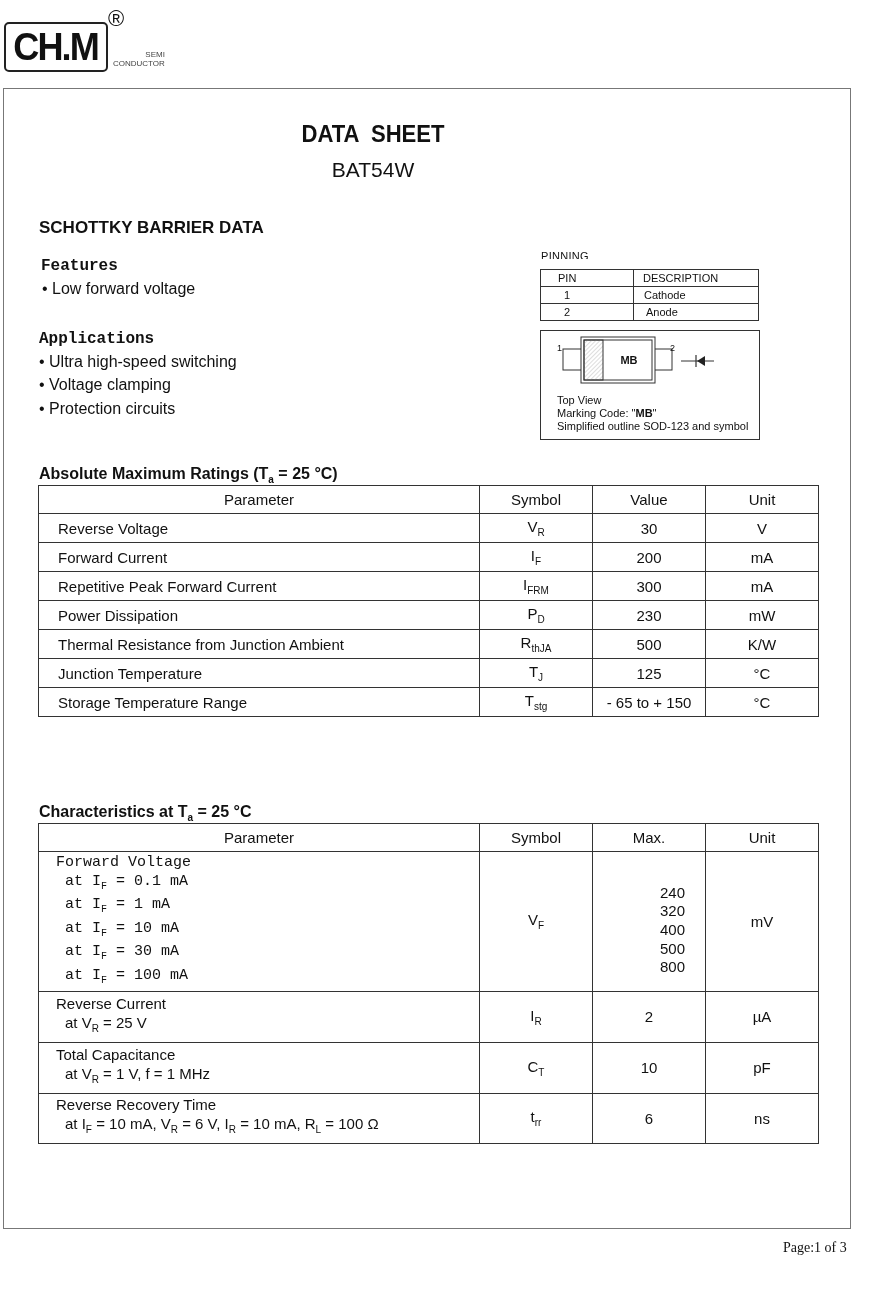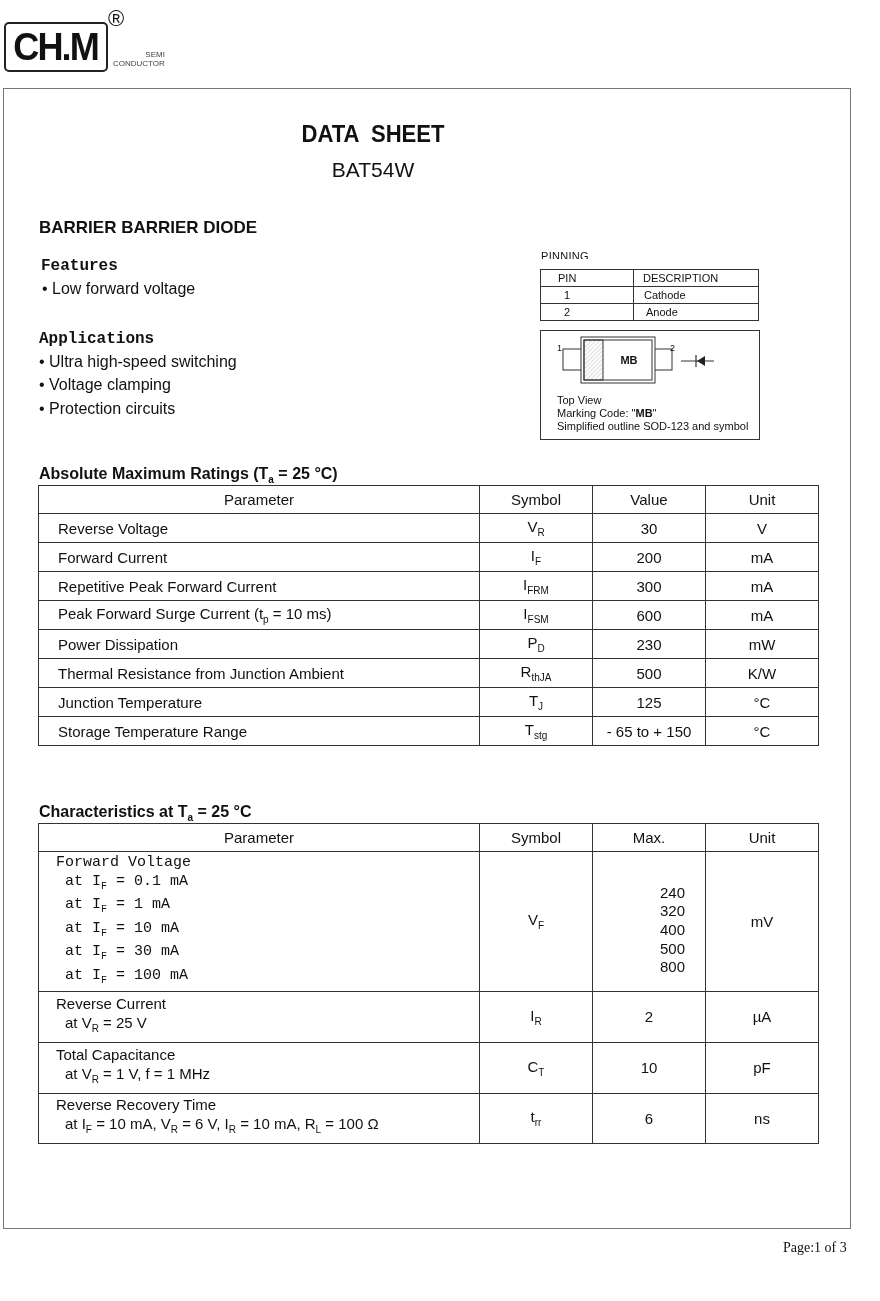--- a/index.html
+++ b/index.html
@@ -40,21 +40,21 @@
 <div class="abs reg">®</div>
 <div class="abs semi">
   <div>SEMI</div>
   <div>CONDUCTOR</div>
 </div>
 
 <div class="abs frame"></div>
 
 <div class="abs title1" style="white-space:pre;">DATA  SHEET</div>
 <div class="abs title2">BAT54W</div>
-<div class="abs h-main">BARRIER BARRIER DIODE</div>
+<div class="abs h-main">SCHOTTKY BARRIER DATA</div>
 
 <div class="abs h-sec" style="left:41px; top:257px;">Features</div>
 <div class="abs bul" style="left:42px; top:280px;">• Low forward voltage</div>
 
 <div class="abs h-sec" style="left:39px; top:330px;">Applications</div>
 <div class="abs bul" style="left:39px; top:353px;">• Ultra high-speed switching</div>
 <div class="abs bul" style="left:39px; top:376px;">• Voltage clamping</div>
 <div class="abs bul" style="left:39px; top:400px;">• Protection circuits</div>
 
 <div class="abs pin-label">PINNING</div>
@@ -125,26 +125,20 @@
         <td class="c">200</td>
         <td class="c">mA</td>
       </tr>
       <tr style="height: 29px;">
         <td class="p"><span>Repetitive Peak Forward Current</span></td>
         <td class="c"><span>I</span><sub>FRM</sub></td>
         <td class="c">300</td>
         <td class="c">mA</td>
       </tr>
       <tr style="height: 29px;">
-        <td class="p"><span>Peak Forward Surge Current (t</span><sub>p</sub><span> = 10 ms)</span></td>
-        <td class="c"><span>I</span><sub>FSM</sub></td>
-        <td class="c">600</td>
-        <td class="c">mA</td>
-      </tr>
-      <tr style="height: 29px;">
         <td class="p"><span>Power Dissipation</span></td>
         <td class="c"><span>P</span><sub>D</sub></td>
         <td class="c">230</td>
         <td class="c">mW</td>
       </tr>
       <tr style="height: 29px;">
         <td class="p"><span>Thermal Resistance from Junction Ambient</span></td>
         <td class="c"><span>R</span><sub>thJA</sub></td>
         <td class="c">500</td>
         <td class="c">K/W</td>

